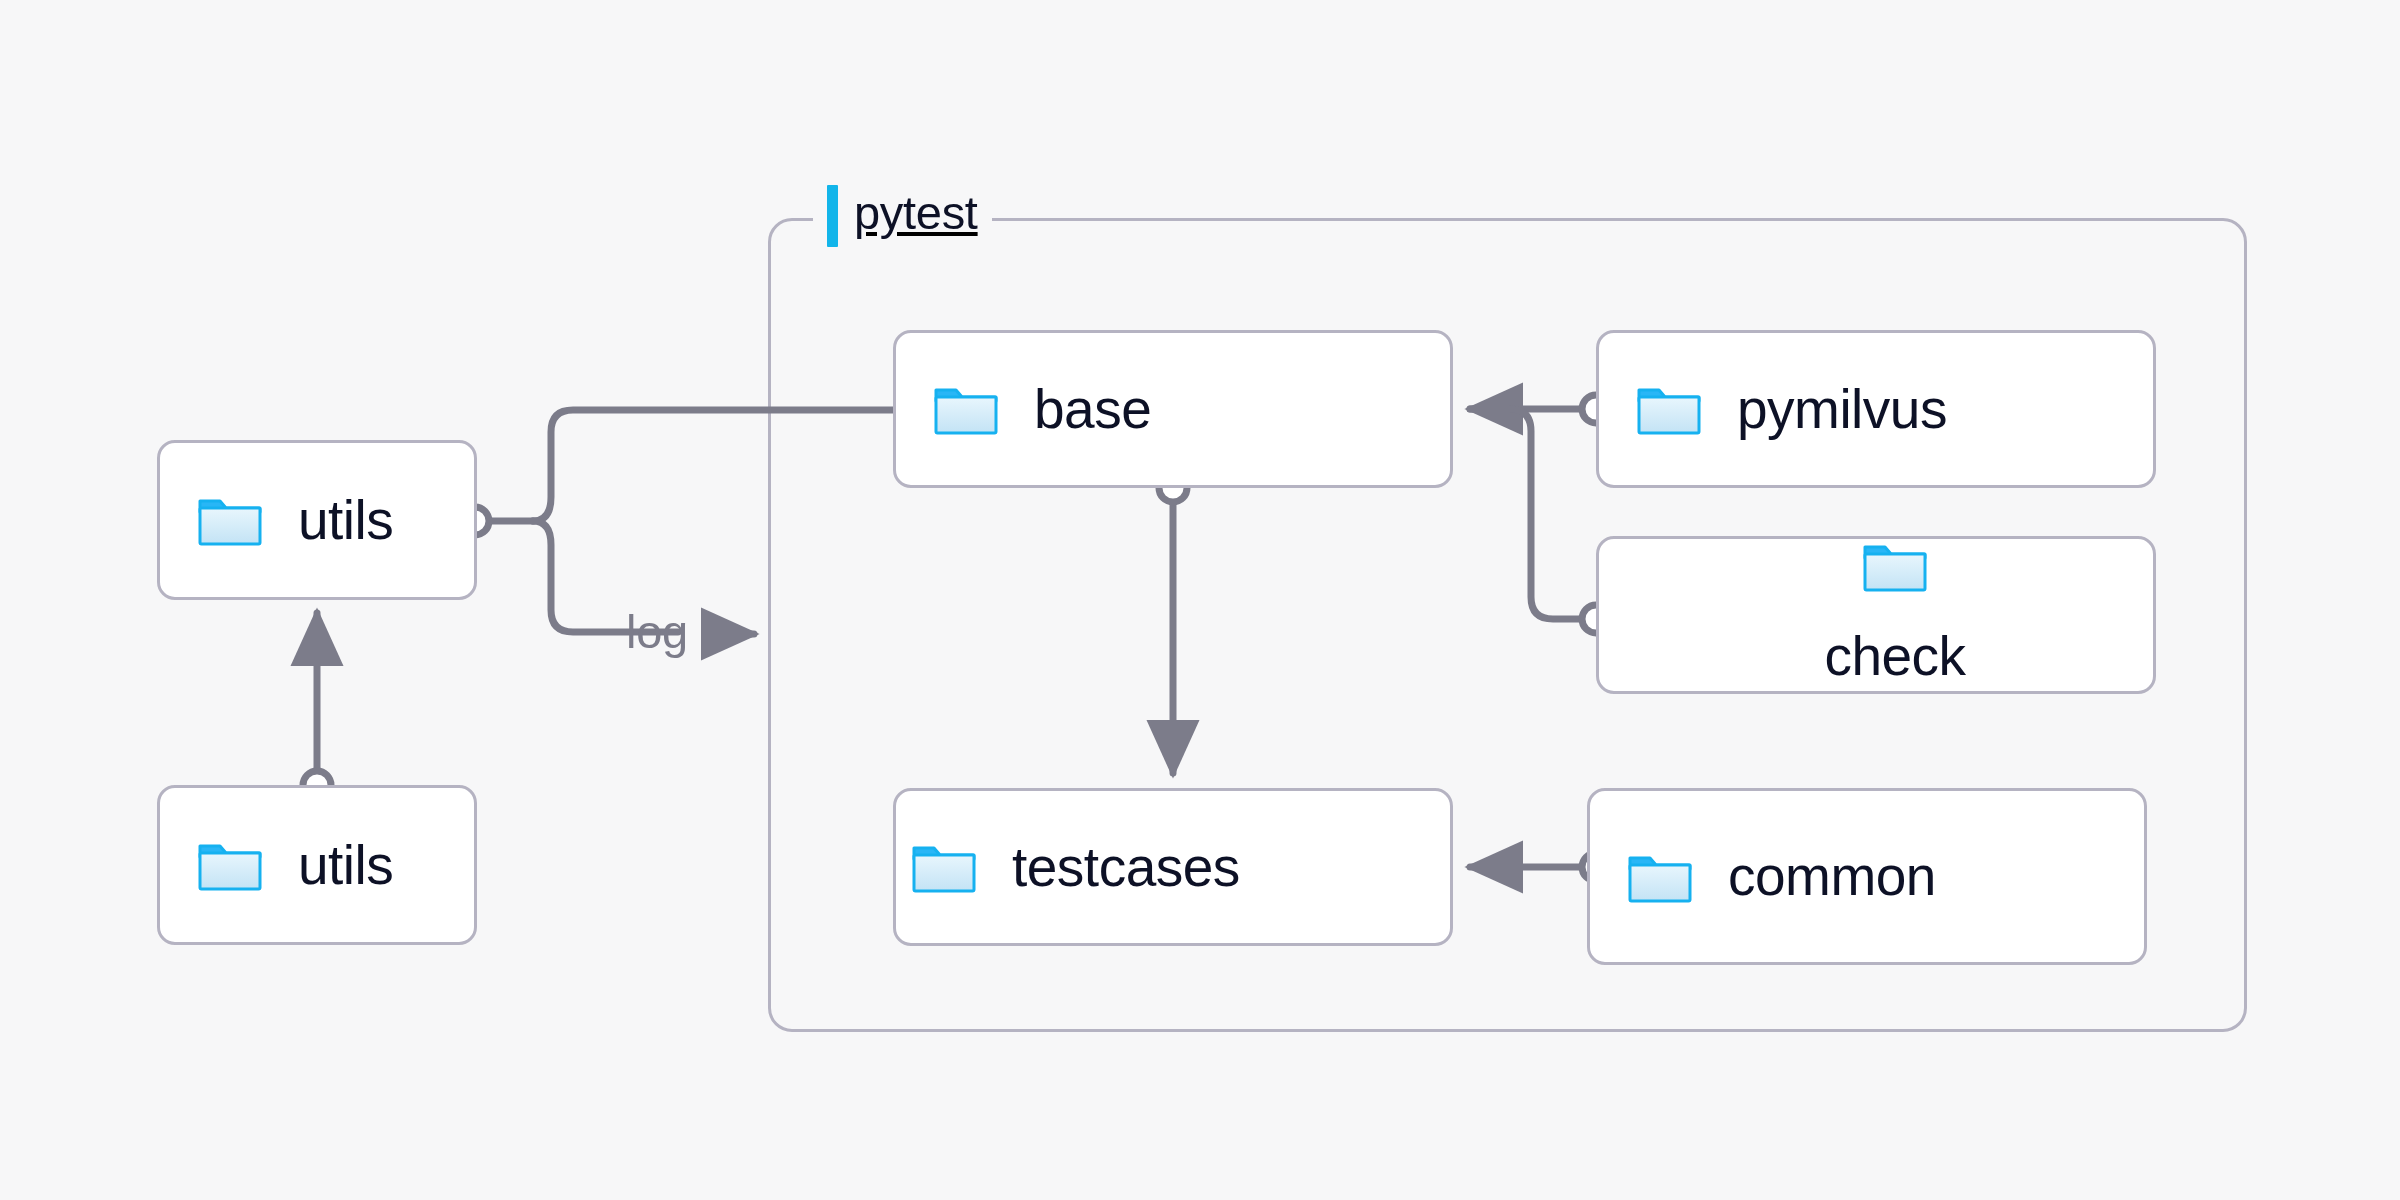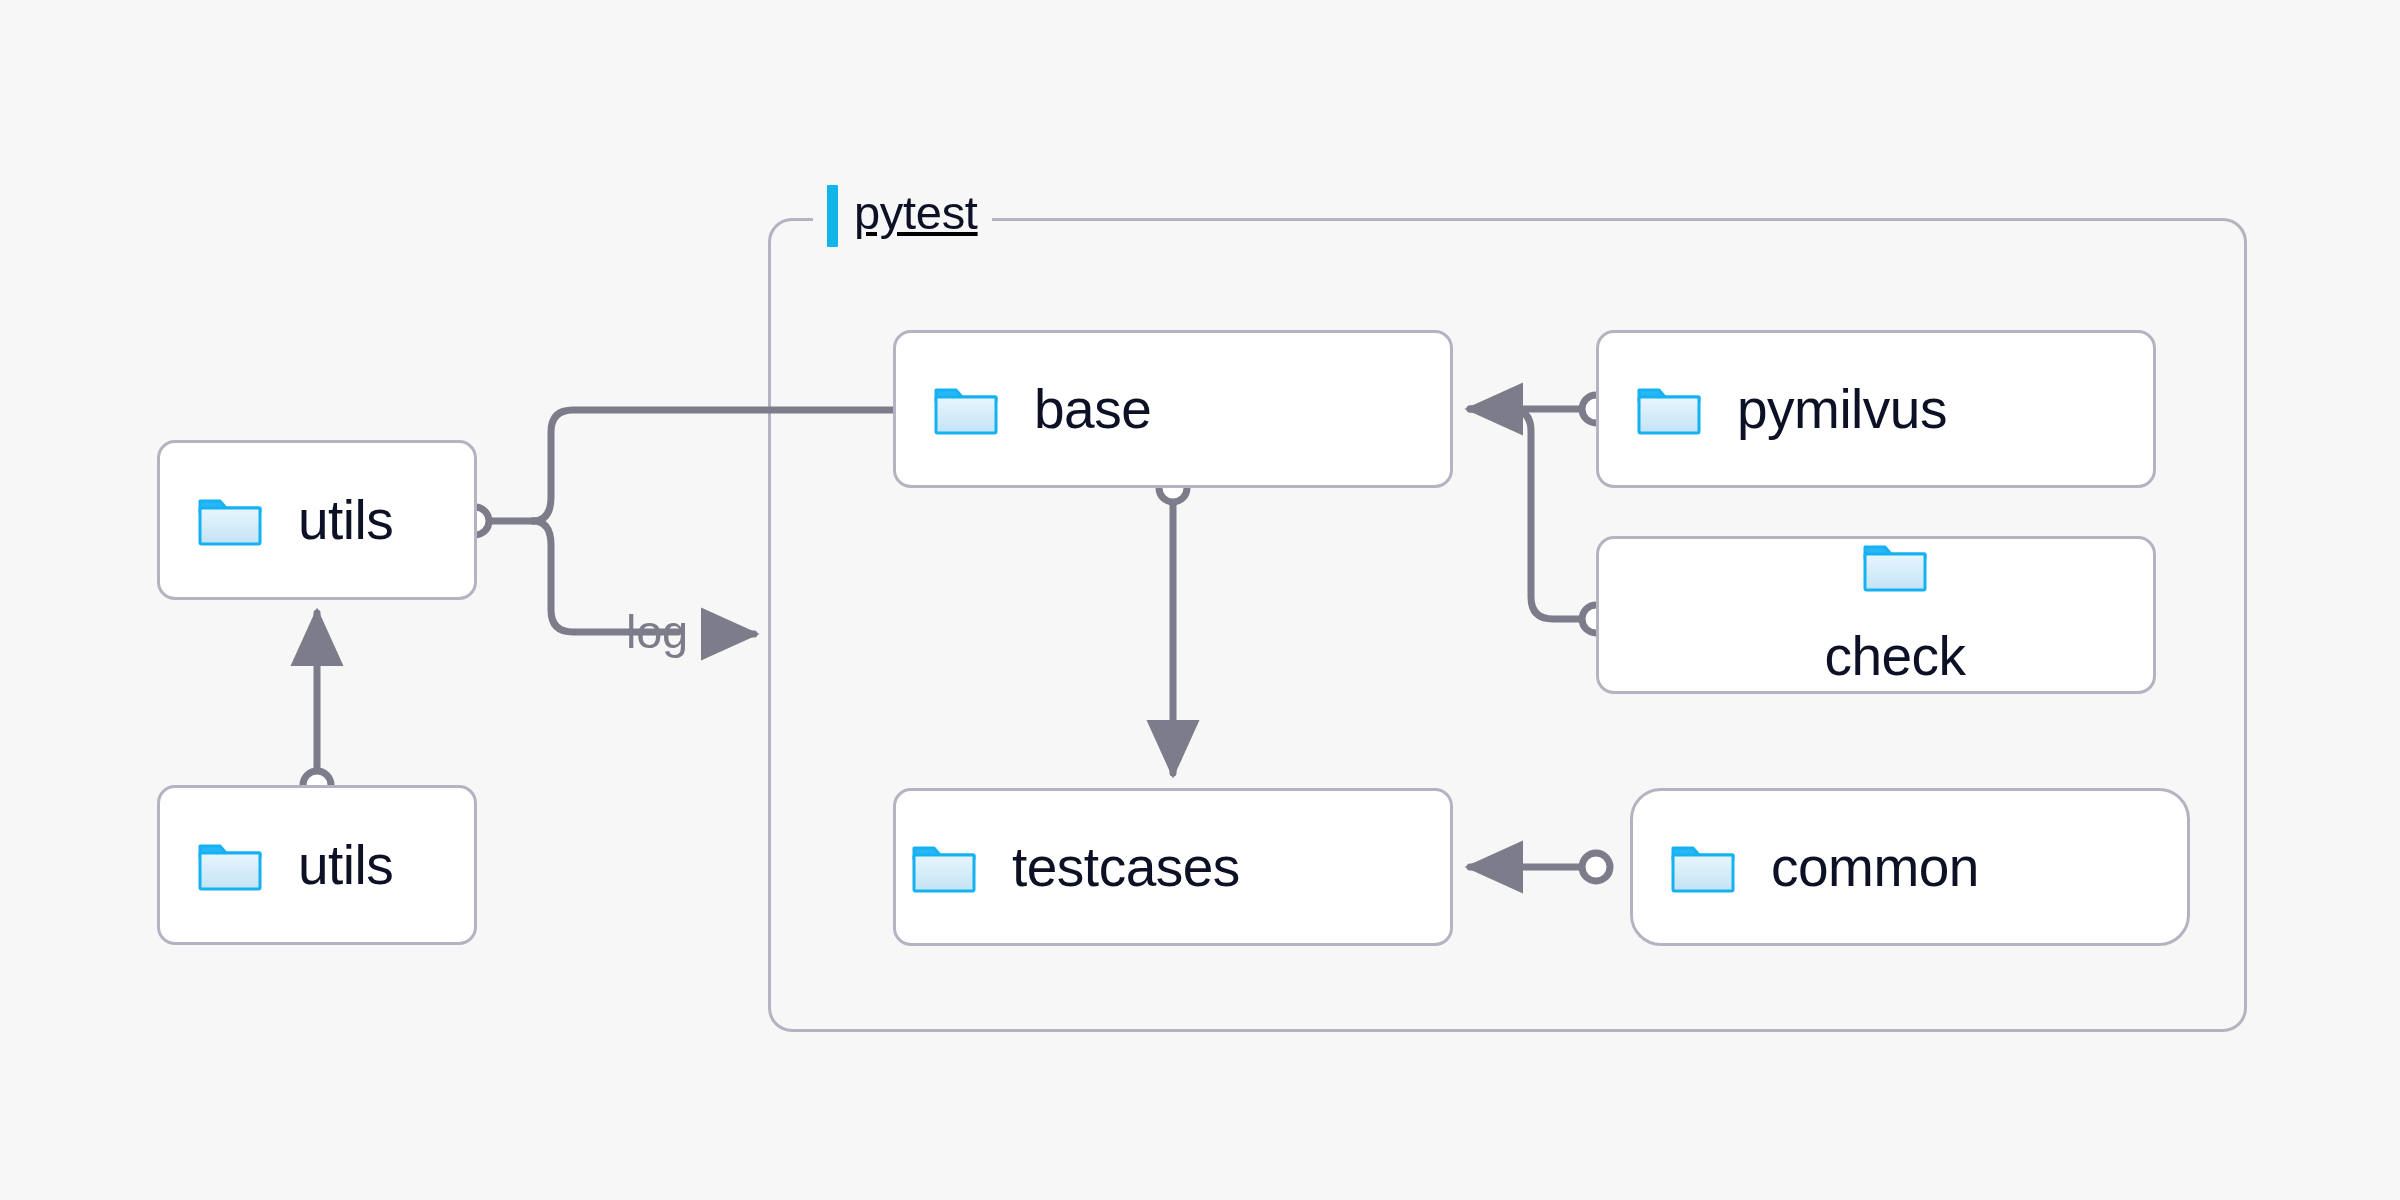--- a/index.html
+++ b/index.html
@@ -227,21 +227,21 @@
           <stop offset="0%" stop-color="#e8f6fd"></stop>
           <stop offset="100%" stop-color="#c3e3f5"></stop>
         </linearGradient>
       </defs>
       <path d="M2 8 h20 l6 7 h34 v4 H2 Z" fill="#29b6f6" stroke="#16b1f0" stroke-width="3" stroke-linejoin="round"></path>
       <rect x="2" y="15" width="60" height="36" rx="1.5" fill="url(#fg-check)" stroke="#16b1f0" stroke-width="3"></rect>
     </svg>
     <span class="node-label">check</span>
   </div>
 
-  <div class="node" id="node-common" style="left: 1630px; top: 788px; width: 560px; height: 158px; border-radius: 31px;">
+  <div class="node" id="node-common" style="left: 1587px; top: 788px; width: 560px; height: 177px;">
     <svg class="folder-icon" viewBox="0 0 64 54" xmlns="http://www.w3.org/2000/svg">
       <defs>
         <linearGradient id="fg-common" x1="0" y1="0" x2="0" y2="1">
           <stop offset="0%" stop-color="#e8f6fd"></stop>
           <stop offset="100%" stop-color="#c3e3f5"></stop>
         </linearGradient>
       </defs>
       <path d="M2 8 h20 l6 7 h34 v4 H2 Z" fill="#29b6f6" stroke="#16b1f0" stroke-width="3" stroke-linejoin="round"></path>
       <rect x="2" y="15" width="60" height="36" rx="1.5" fill="url(#fg-common)" stroke="#16b1f0" stroke-width="3"></rect>
     </svg>

